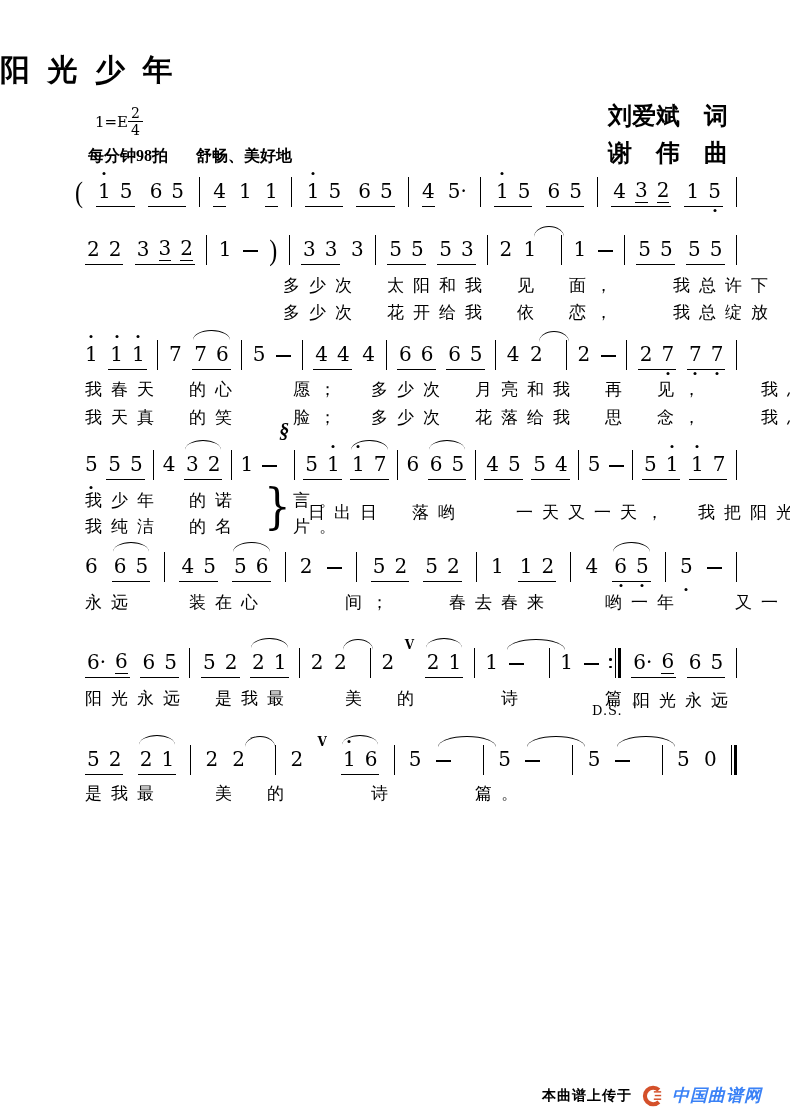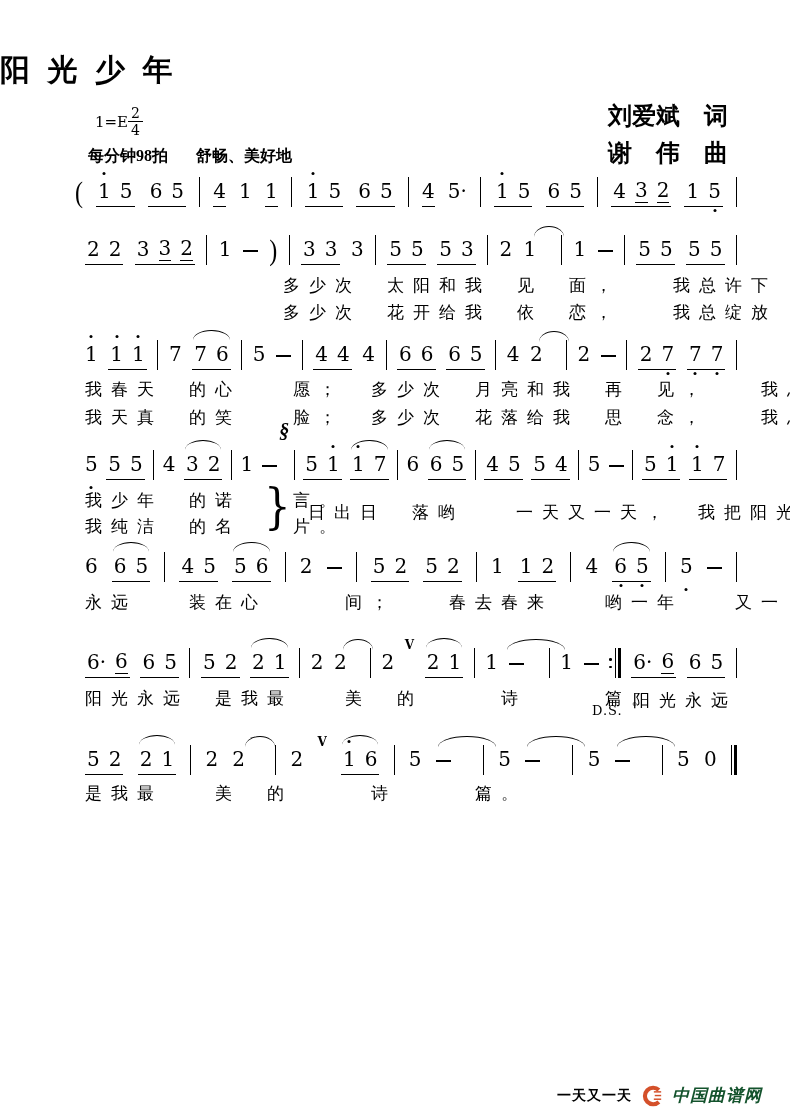--- a/index.html
+++ b/index.html
@@ -533,25 +533,25 @@
   <div id="ly-s4r2" class="ly">我纯洁　的名　　片。</div>
   <div id="brace">}</div>
   <div id="ly-s4shared" class="ly">日出日　落哟　　一天又一天，　我把阳光</div>
   <div id="ly-s5" class="ly">永远　　装在心　　　间；　　春去春来　　哟一年　　又一　　　年，</div>
   <div id="ly-s6" class="ly">阳光永远　是我最　　美　的　　　诗　　　篇。</div>
   <div id="ds">D.S.</div>
   <div id="ly-s6tail" class="ly">阳光永远</div>
   <div id="ly-s7" class="ly">是我最　　美　的　　　诗　　　篇。</div>
 
   <div id="footer">
-    <span id="upload-text">一天又一天</span>
+    <span id="upload-text">本曲谱上传于</span>
     <span style="display:inline-flex;">
       <svg width="22" height="22" viewBox="0 0 24 24">
         <path d="M19.5 5.5 A 9 9 0 1 0 19.5 18.5" fill="none" stroke="#d4502a" stroke-width="4.5"></path>
         <line x1="14" y1="7.5" x2="22" y2="7.5" stroke="#d4502a" stroke-width="1.6"></line>
         <line x1="15" y1="11.5" x2="22" y2="11.5" stroke="#d4502a" stroke-width="1.6"></line>
         <line x1="14" y1="15.5" x2="22" y2="15.5" stroke="#d4502a" stroke-width="1.6"></line>
       </svg>
     </span>
-    <span id="site-name" style="color: #14532d;">中国曲谱网</span>
+    <span id="site-name" style="color: #3b82f6;">中国曲谱网</span>
   </div>
 
 </div>
 
 </body></html>

